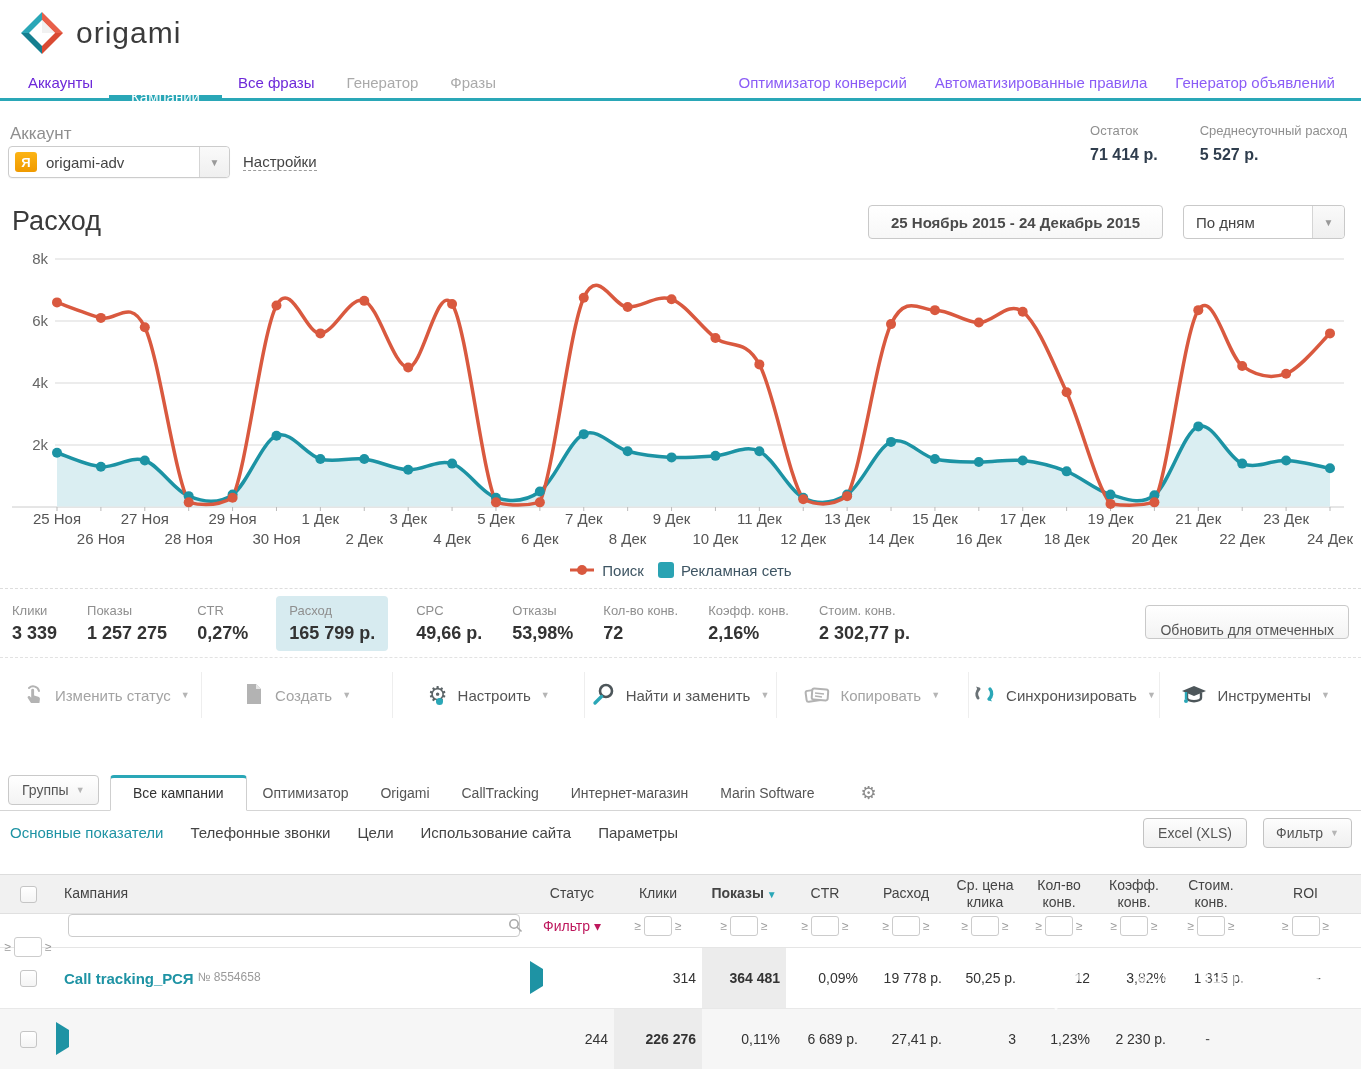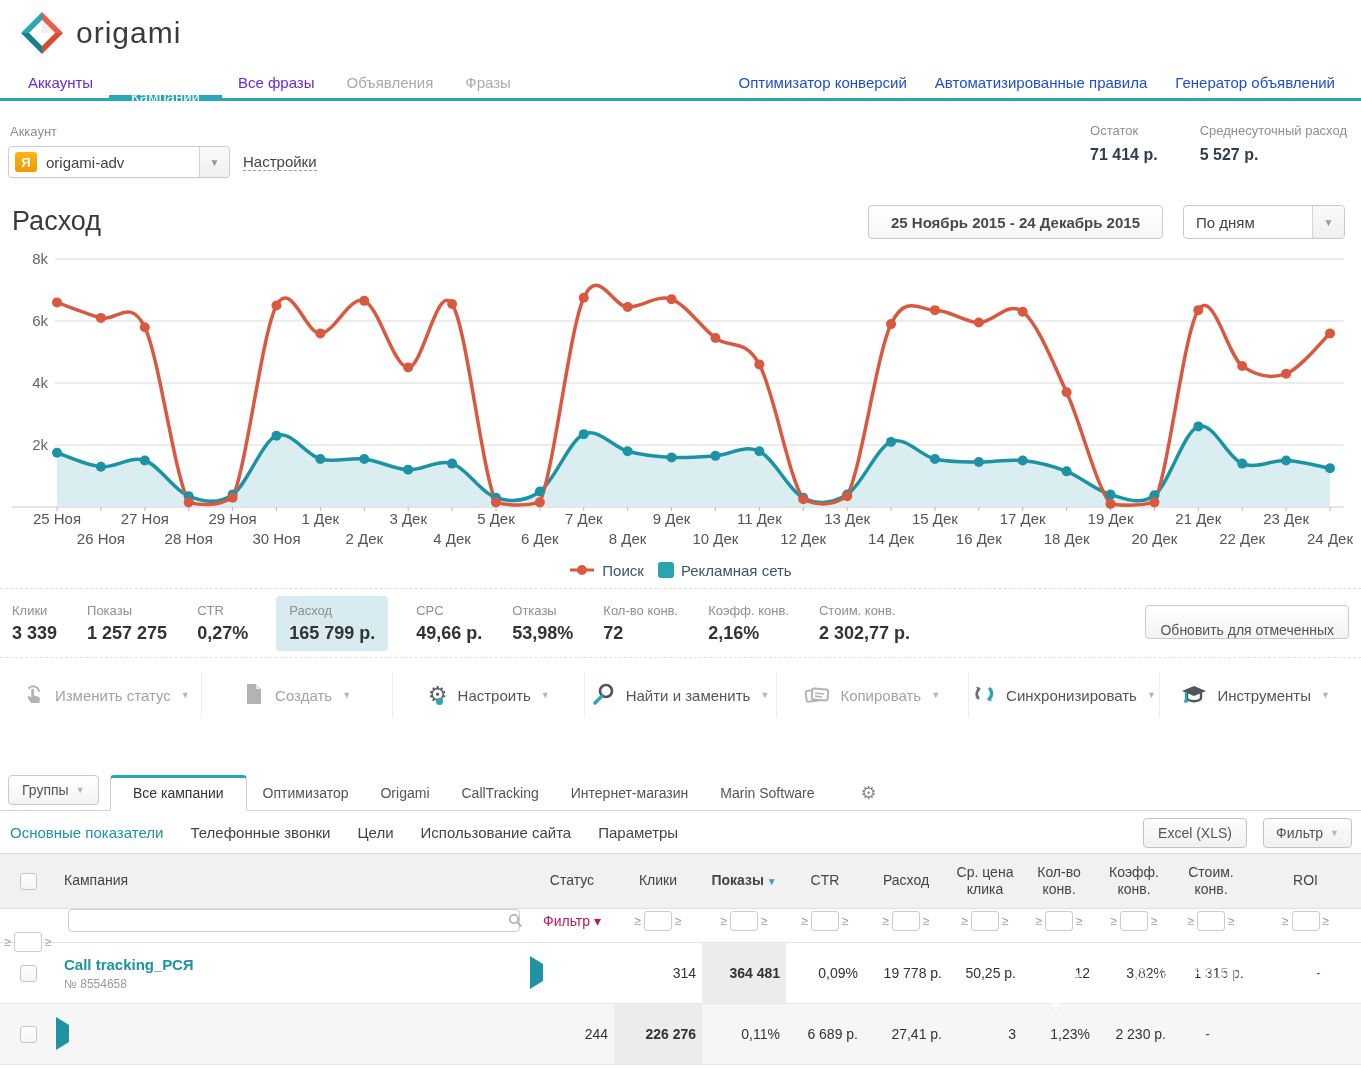--- a/index.html
+++ b/index.html
@@ -12,25 +12,25 @@
   .logo { display:flex; align-items:center; gap:12px; cursor:pointer; }
   .logo-text { font-size:30px; color:#3b3b3b; letter-spacing:1px; }
 
   
   .navbar { height:35px; border-bottom:3px solid #2AA7B7; display:flex; align-items:stretch;
     padding:0 12px; justify-content:space-between; }
   .nav-left, .nav-right { display:flex; align-items:stretch; }
   .nav-tab { display:flex; align-items:center; padding:0 16px; font-size:15px; color:#6d28d9; cursor:pointer; }
   .nav-tab.active { background:#2AA7B7; color:#fff; padding:0 22px;margin-top:29px; }
   .nav-tab.disabled { color:#aaa; }
-  .nav-link { display:flex; align-items:center; padding:0 14px; font-size:15px; color:#1d4ed8; cursor:pointer; }
+  .nav-link { display:flex; align-items:center; padding:0 14px; font-size:15px; color:#8b5cf6; cursor:pointer; }
 
   
   .account-row { position:relative; height:99px; }
-  .acc-label { position:absolute; left:10px; top:23px; font-size:13px; color:#8f8f8f; }
+  .acc-label { position:absolute; left:10px; top:23px; font-size:17px; color:#8f8f8f; }
   .acc-select { position:absolute; left:8px; top:45px; width:222px; height:32px; border:1px solid #ccc;
     border-radius:4px; background:#fff; display:flex; align-items:center; cursor:pointer;
     box-shadow:0 1px 1px rgba(0,0,0,.04); }
   .ya-badge { width:22px; height:20px; margin-left:6px; border-radius:3px;
     background:linear-gradient(#fcb415,#f09a00); color:#fff; font-weight:bold; font-size:13px;
     display:flex; align-items:center; justify-content:center; }
   .acc-name { flex:1; font-size:15px; color:#444; padding-left:9px; }
   .acc-arrow { width:30px; align-self:stretch; border-left:1px solid #d5d5d5; display:flex;
     align-items:center; justify-content:center; color:#999; font-size:10px; background:linear-gradient(#fafafa,#efefef); border-radius:0 4px 4px 0; }
   .settings-link { position:absolute; left:243px; top:52px; font-size:15px; color:#444;
@@ -100,39 +100,39 @@
   .subtab.active { color:#1E93A4; }
   .excel-btn { position:absolute; right:114px; top:7px; height:30px; padding:0 14px; font-size:14px; color:#555;
     border:1px solid #c3c3c3; border-radius:4px; background:linear-gradient(#fdfdfd,#f0f0f0); cursor:pointer; }
   .filter-btn { position:absolute; right:9px; top:7px; height:30px; padding:0 12px; font-size:14px; color:#555;
     border:1px solid #c3c3c3; border-radius:4px; background:linear-gradient(#fdfdfd,#f0f0f0);
     display:flex; align-items:center; gap:7px; cursor:pointer; }
 
   
   .tgrid { display:grid; grid-template-columns:56px 474px 84px 88px 84px 78px 84px 74px 74px 76px 78px 1fr;
     align-items:center; }
-  .thead { height:56px; background:#f1f1f1; border-top:1px solid #ddd; border-bottom:1px solid #e0e0e0; }
+  .thead { height:40px; background:#f1f1f1; border-top:1px solid #ddd; border-bottom:1px solid #e0e0e0;margin-top:21px; }
   .th { font-size:14px; color:#444; text-align:center; line-height:1.25; }
   .th.sorted { font-weight:bold; }
   .sort-arrow { color:#2AA7B7; font-size:10px; }
   .th-campaign { text-align:left; padding-left:8px; }
   .tfilter { height:34px; border-bottom:1px solid #e5e5e5; }
   .fsearch { position:relative; margin-left:12px; }
   .fsearch input { width:452px; height:23px; border:1px solid #ccc; border-radius:4px; padding:0 26px 0 8px;
     font-size:13px; color:#444; outline:none; }
   .fsearch svg { position:absolute; right:7px; top:4px; }
   .flabel { font-size:14px; color:#be185d; text-align:center; cursor:pointer; }
   .fcell { display:flex; align-items:center; justify-content:center; gap:3px; }
   .fop { font-size:12px; color:#9a9a9a; }
   .fcell input { width:28px; height:20px; border:1px solid #ccc; border-radius:3px; }
   .trow { height:61px; border-bottom:1px solid #e8e8e8; }
   .trow.alt { background:#f6f6f6; }
   .cb { width:17px; height:17px; border:1px solid #c5c5c5; border-radius:3px;
     background:linear-gradient(#fff,#f4f4f4); margin:0 auto; cursor:pointer; }
-  .camp-cell { padding-left:8px; display:flex; flex-direction:column; gap:4px; }
+  .camp-cell { padding-left:8px; display:flex; flex-direction:row; gap:4px; }
   .camp-name { font-size:15px; font-weight:bold; color:#1E93A4; cursor:pointer; }
   .camp-id { font-size:12px; color:#9a9a9a; }
   .play { width:0; height:0; border-top:8px solid transparent; border-bottom:8px solid transparent;
     border-left:13px solid #1E93A4; margin:0 auto; cursor:pointer; }
   .num { font-size:14px; color:#333; text-align:right; padding-right:6px; white-space:nowrap; }
   .num.shaded { align-self:stretch; display:flex; align-items:center; justify-content:flex-end; background:#ececec; }
   .num.roi { padding-right:40px; color:#555; }
   .num.bold { font-weight:bold; }
 
   
@@ -158,21 +158,21 @@
       </svg>
       <span class="logo-text">origami</span>
     </div>
   </div>
 
   <div class="navbar">
     <div class="nav-left" id="nav-tabs">
         <div class="nav-tab">Аккаунты</div>
         <div class="nav-tab active">Кампании</div>
         <div class="nav-tab">Все фразы</div>
-        <div class="nav-tab disabled">Объявления</div>
+        <div class="nav-tab disabled">Генератор</div>
         <div class="nav-tab disabled">Фразы</div>
       </div>
     <div class="nav-right" id="nav-right">
         <div class="nav-link">Оптимизатор конверсий</div>
         <div class="nav-link">Автоматизированные правила</div>
         <div class="nav-link">Генератор объявлений</div>
       </div>
   </div>
 
   <div class="account-row">

